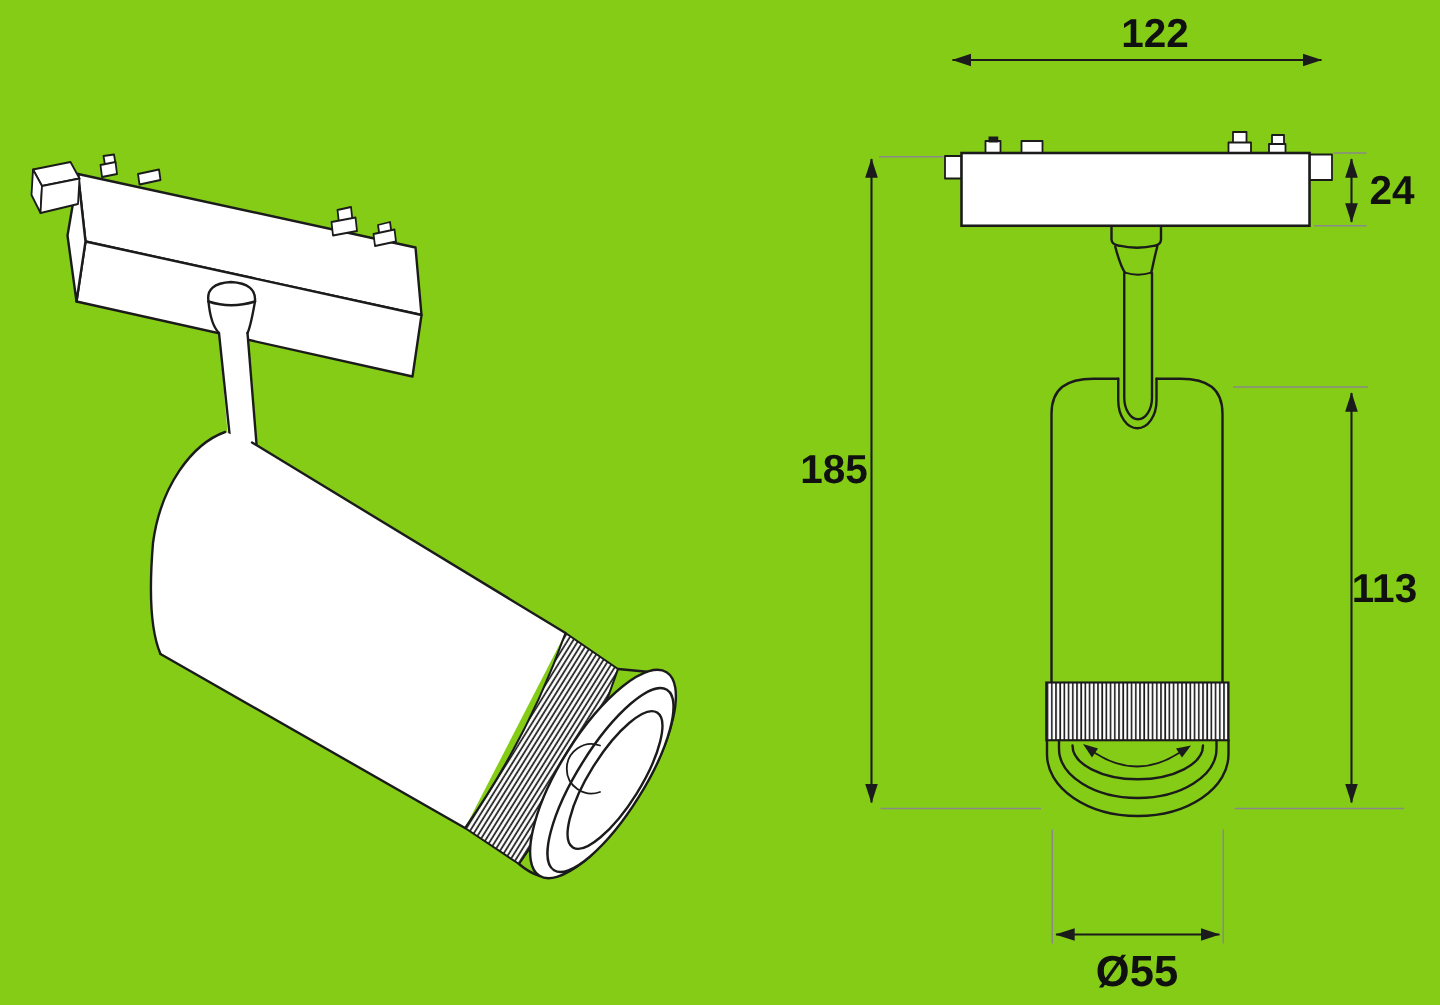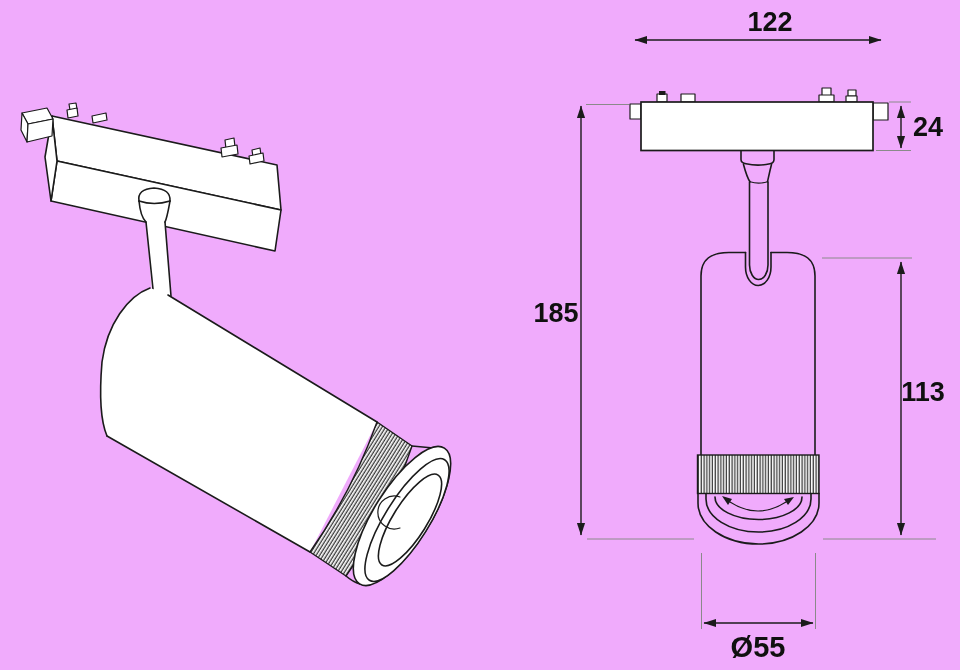--- a/index.html
+++ b/index.html
@@ -1,19 +1,19 @@
 <!DOCTYPE html>
 <html><head>
 <meta charset="utf-8">
 <style>
   html,body{margin:0;padding:0;background:#ffffff;}
   .canvas{
     position:relative;
     width:960px;height:670px;
-    background:#f0abfc;
+    background:#84cc16;
     overflow:hidden;
     font-family:"Liberation Sans", sans-serif;
   }
   svg{display:block;}
   .dim-label{
     font-family:"Liberation Sans", sans-serif;
     font-weight:700;
     font-size:27px;
     fill:#101010;
   }

